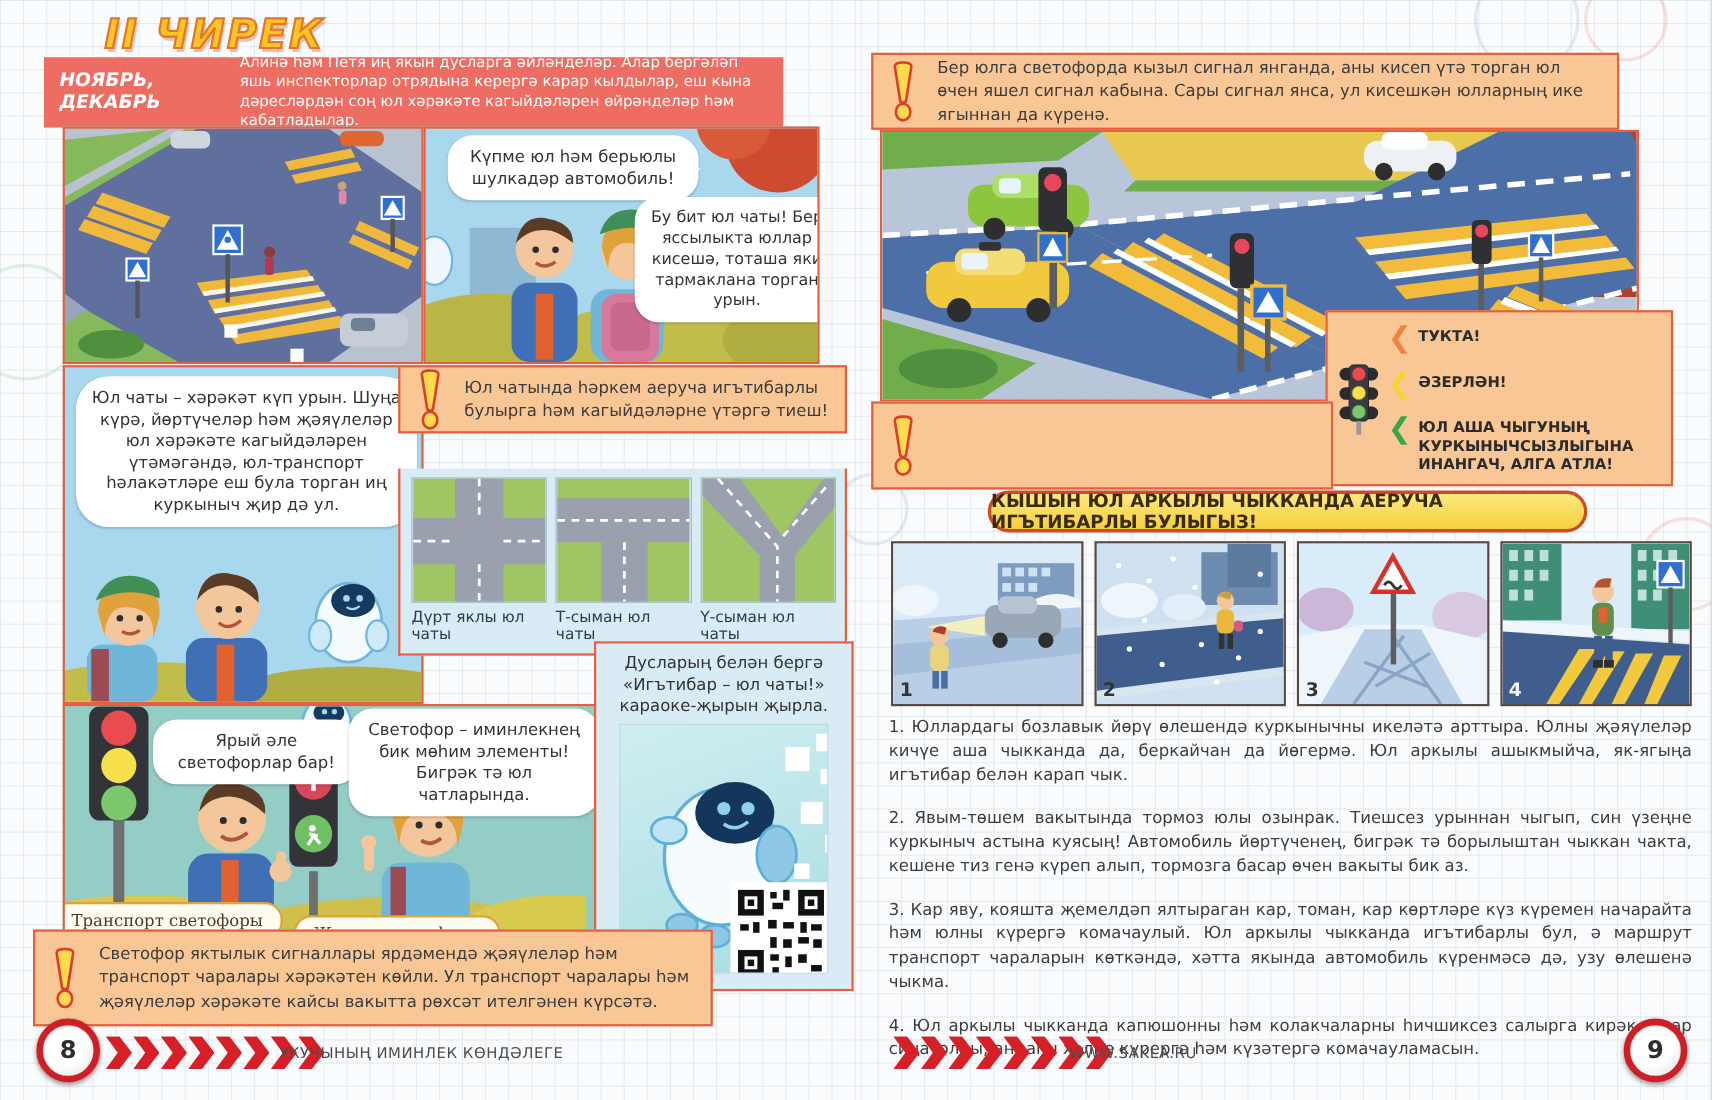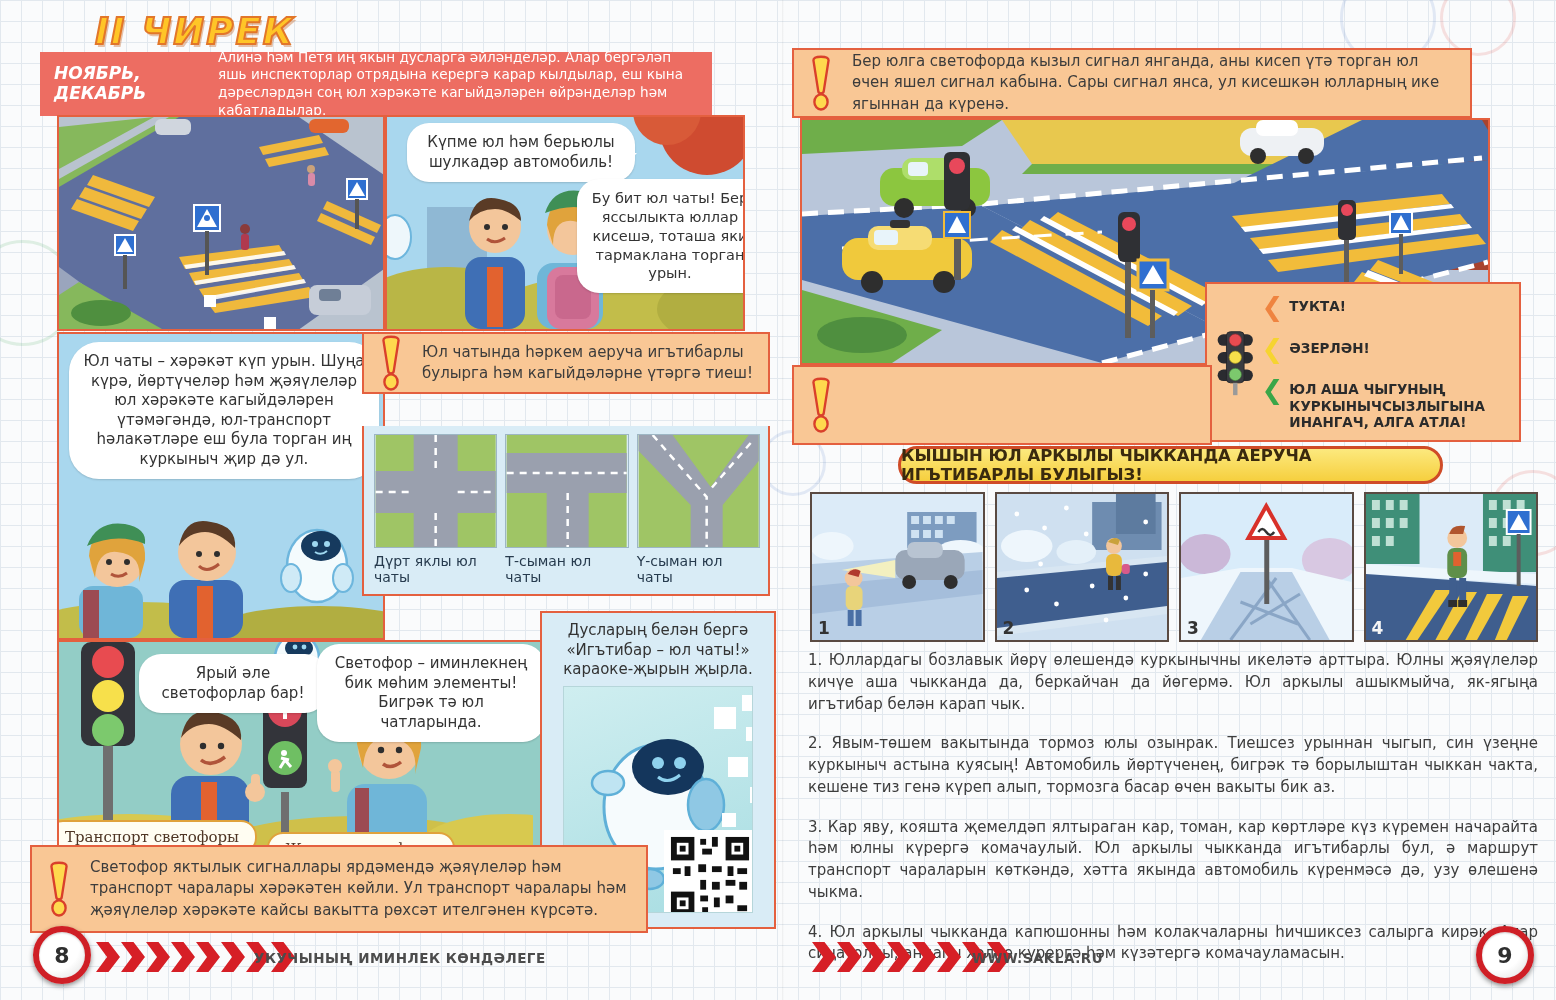--- a/index.html
+++ b/index.html
@@ -34,21 +34,21 @@
   .intro-banner .period{flex:0 0 150px;font-weight:800;font-size:17px;line-height:1.15;font-style:italic;}
   .intro-banner .intro{font-size:13.6px;line-height:1.3;}
 
   
   .road-card{position:absolute;left:362px;top:394px;width:408px;height:170px;background:#d9ecf6;border:2px solid #e4603f;border-top:none;box-sizing:border-box;display:flex;gap:10px;padding:8px 10px 6px;margin-top:32px;}
   .road-item{flex:1;display:flex;flex-direction:column;}
   .road-item svg{width:100%;height:112px;border:1px solid #9db6c4;}
   .road-cap{margin-top:5px;font-size:14px;color:#273b4e;line-height:1.15;}
 
   
-  .karaoke{position:absolute;left:540px;top:611px;width:236px;height:318px;background:#d9ecf6;border:2px solid #e4603f;box-sizing:border-box;padding:6px 21px;}
+  .karaoke{position:absolute;left:540px;top:583px;width:236px;height:318px;background:#d9ecf6;border:2px solid #e4603f;box-sizing:border-box;padding:6px 21px;}
   .karaoke .k-title{font-size:15px;color:#333;text-align:center;line-height:1.3;margin:2px 0 6px;}
   .karaoke .k-img{position:relative;height:225px;background:linear-gradient(160deg,#cfeef0,#a8dde2);overflow:hidden;border:1px solid #b6d6da;}
   .qr{position:absolute;right:-4px;bottom:-10px;width:92px;height:92px;background:#fff;padding:5px;box-sizing:border-box;}
 
   
   .legend-panel{position:absolute;left:1205px;top:282px;width:316px;height:160px;background:#f9c795;border:2px solid #e4603f;box-sizing:border-box;display:flex;padding:6px 8px;gap:6px;}
   .legend-rows{display:flex;flex-direction:column;justify-content:space-between;padding:4px 0;}
   .legend-row{display:flex;align-items:flex-start;gap:6px;}
   .chev-glyph{font-size:26px;font-weight:900;line-height:1;}
   .legend-row span.lbl{font-weight:800;font-size:13.5px;color:#2b2b2b;line-height:1.2;padding-top:4px;}
@@ -67,21 +67,21 @@
   .tips{position:absolute;left:808px;top:650px;width:730px;color:#3d3d3d;font-size:15px;line-height:1.45;}
   .tips p{margin:0 0 18px;text-align:justify;}
 
   
   .pagenum{position:absolute;width:46px;height:46px;border-radius:50%;
     background:radial-gradient(circle at 35% 30%,#ffffff 55%,#dcdcdc);
     border:6px solid #cf1f26;box-shadow:0 2px 5px rgba(0,0,0,.45), inset 0 1px 2px rgba(0,0,0,.2);
     display:flex;align-items:center;justify-content:center;font-weight:800;font-size:22px;color:#2e2e2e;}
   .chevrons{position:absolute;display:flex;gap:1px;}
   .chev{width:24px;height:30px;background:#d61f26;clip-path:polygon(0 0,52% 0,100% 50%,52% 100%,0 100%,46% 50%);}
-  .footer-txt{position:absolute;font-size:13.5px;font-weight:700;color:#4c4c4c;letter-spacing:.5px;}
+  .footer-txt{position:absolute;font-size:13.5px;font-weight:400;color:#4c4c4c;letter-spacing:.5px;}
 </style>
 </head>
 <body>
 
 <div class="sheet">
   <div class="page-split"></div>
 
   <div class="doodle" style="left:1340px;top:-30px;width:90px;height:90px;"></div>
   <div class="doodle red" style="left:1440px;top:-20px;width:70px;height:70px;"></div>
   <div class="doodle green" style="left:-30px;top:240px;width:100px;height:100px;"></div>

